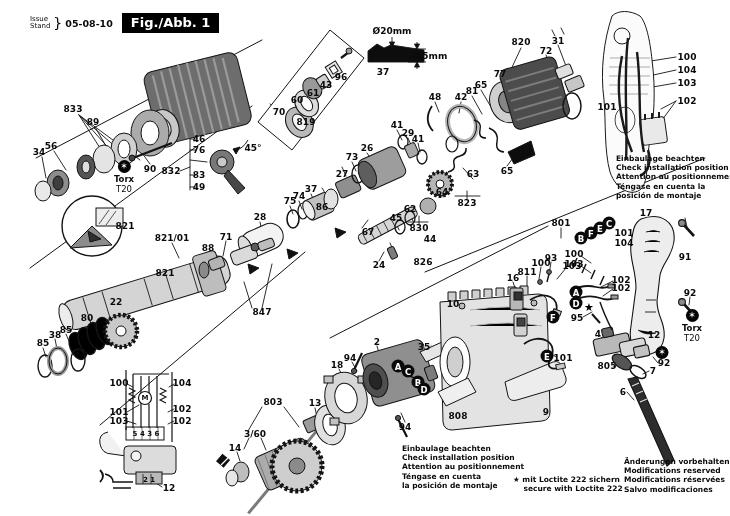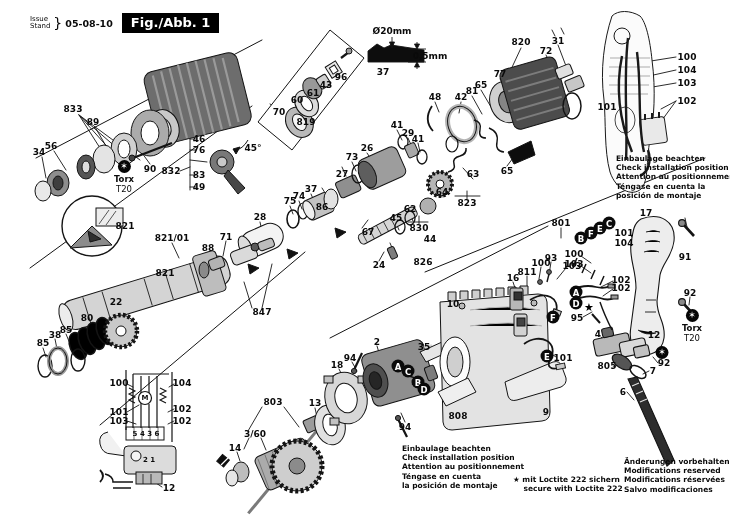--- a/index.html
+++ b/index.html
@@ -451,21 +451,21 @@
       <span class="lbl" style="left: 169px; top: 488px;">12</span>
       <span class="lbl" style="left: 687px; top: 57px;">100</span>
       <span class="lbl" style="left: 687px; top: 70px;">104</span>
       <span class="lbl" style="left: 687px; top: 83px;">103</span>
       <span class="lbl" style="left: 687px; top: 101px;">102</span>
       <span class="lbl" style="left: 607px; top: 107px;">101</span>
       <span class="lbl" style="left: 253px; top: 148px;">45°</span>
       <span class="lbl" style="left: 392px; top: 31px;">Ø20mm</span>
       <span class="lbl" style="left: 430px; top: 56px;">0,5mm</span>
       <span class="lbl s" style="left: 146px; top: 434px;">5 4 3 6</span>
-      <span class="lbl s" style="left: 149px; top: 460px;">2  1</span>
+      <span class="lbl s" style="left: 149px; top: 480px;">2  1</span>
       <span class="lbl s" style="left: 145px; top: 398px;">M</span>
     </div>
   <div>
       <span class="clt" style="left: 581px; top: 238px;">B</span>
       <span class="clt" style="left: 591px; top: 233px;">F</span>
       <span class="clt" style="left: 600px; top: 228px;">E</span>
       <span class="clt" style="left: 609px; top: 223px;">C</span>
       <span class="clt" style="left: 576px; top: 292px;">A</span>
       <span class="clt" style="left: 576px; top: 303px;">D</span>
       <span class="clt" style="left: 553px; top: 317px;">F</span>

